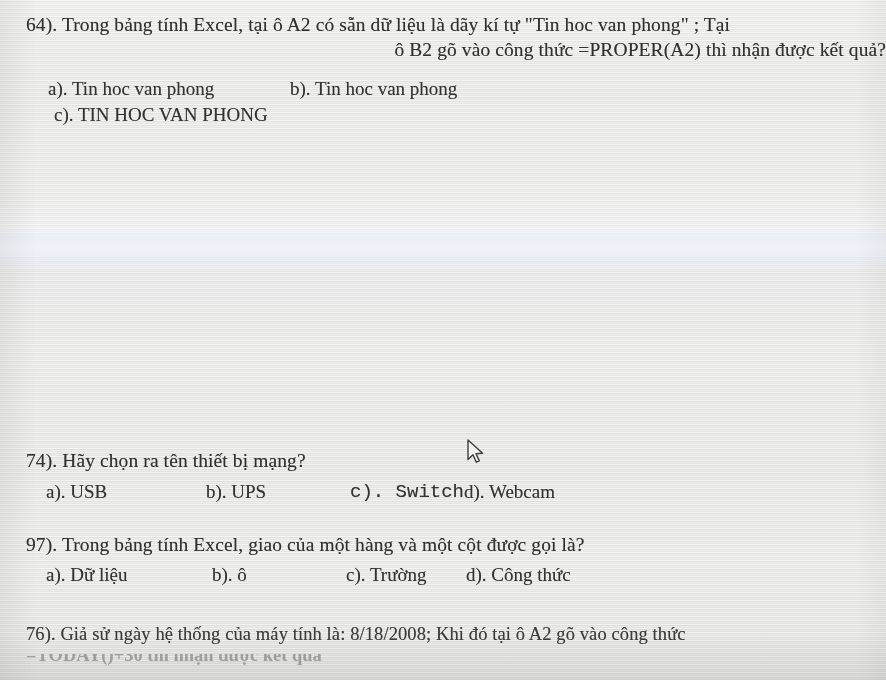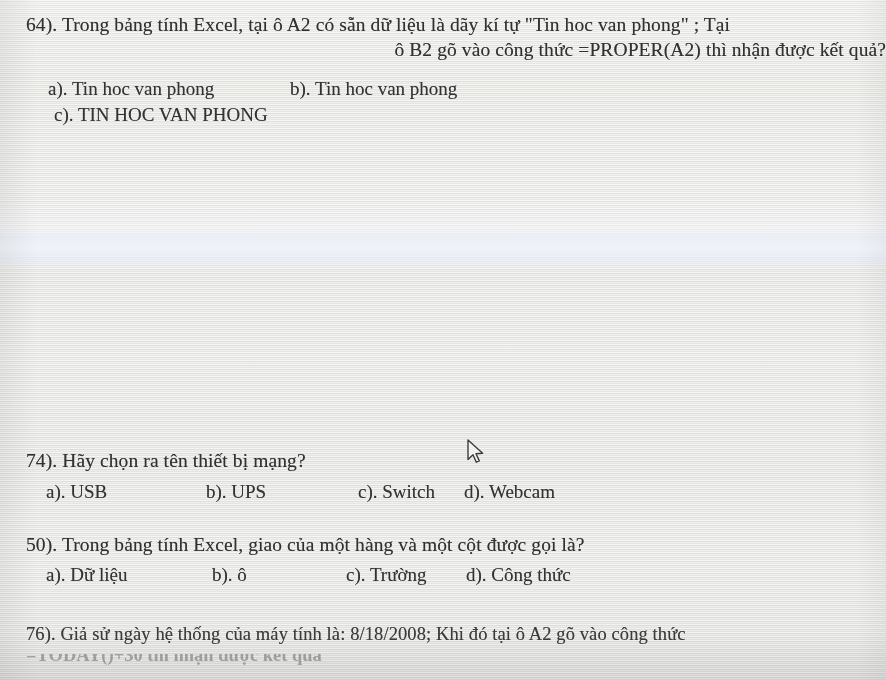--- a/index.html
+++ b/index.html
@@ -125,21 +125,21 @@
   #q73-opts-1 .opt.a { left: 22px; }
   #q73-opts-1 .opt.b { left: 264px; text-align: right; }
   #q73-opts-2 .opt.c { left: 22px; margin-left: 6px; }
   #q73-opts-2 .opt.d { left: 330px; }
 
   
   #q74 { left: 26px; top: 432px; width: 860px; margin-top: 16px; }
   #q74-opts { margin-top: 6px; }
   #q74-opts .opt.a { left: 20px; }
   #q74-opts .opt.b { left: 180px; }
-  #q74-opts .opt.c { left: 332px; }
+  #q74-opts .opt.c { left: 324px; font-family: Liberation Mono, monospace; }
   #q74-opts .opt.d { left: 438px; }
 
   
   #q75 { left: 26px; top: 532px; width: 860px; }
   #q75-opts { margin-top: 5px; text-align: center; }
   #q75-opts .opt.a { left: 20px; }
   #q75-opts .opt.b { left: 186px; }
   #q75-opts .opt.c { left: 320px; }
   #q75-opts .opt.d { left: 440px; }
 
@@ -202,21 +202,21 @@
 
       <div class="opts" id="q74-opts">
         <span class="opt a">a). USB</span>
         <span class="opt b">b). UPS</span>
         <span class="opt c">c). Switch</span>
         <span class="opt d">d). Webcam</span>
       </div>
     </div>
 
     <div class="qblock" id="q75">
-      <div class="qline qstem">50). Trong bảng tính Excel, giao của một hàng và một cột được gọi là?</div>
+      <div class="qline qstem">97). Trong bảng tính Excel, giao của một hàng và một cột được gọi là?</div>
 
       <div class="opts" id="q75-opts">
         <span class="opt a">a). Dữ liệu</span>
         <span class="opt b">b). ô</span>
         <span class="opt c">c). Trường</span>
         <span class="opt d">d). Công thức</span>
       </div>
     </div>
 
     <div class="qblock" id="q76">

